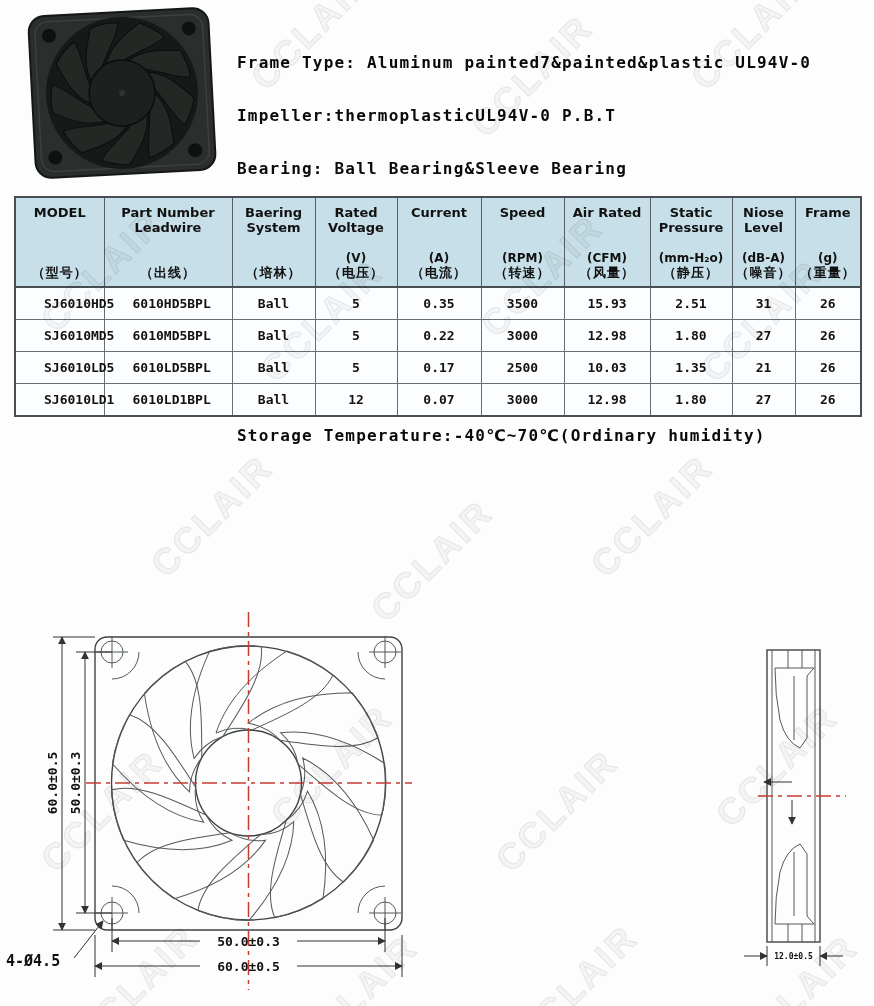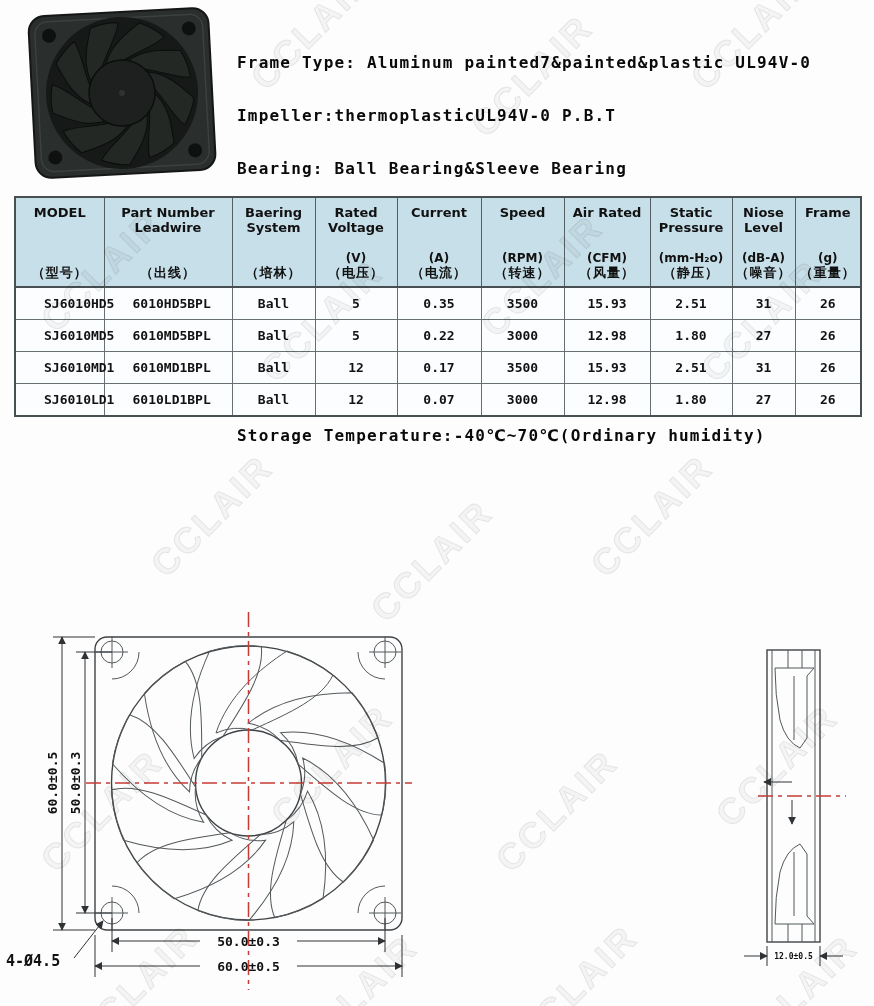--- a/index.html
+++ b/index.html
@@ -257,29 +257,29 @@
           <td>Ball</td>
           <td>5</td>
           <td>0.22</td>
           <td>3000</td>
           <td>12.98</td>
           <td>1.80</td>
           <td>27</td>
           <td>26</td>
         </tr>
         <tr>
-          <td class="l">SJ6010MD1</td>
-          <td class="l">6010MD1BPL</td>
+          <td class="l">SJ6010LD5</td>
+          <td class="l">6010LD5BPL</td>
           <td>Ball</td>
-          <td>12</td>
+          <td>5</td>
           <td>0.17</td>
-          <td>3500</td>
-          <td>15.93</td>
-          <td>2.51</td>
-          <td>31</td>
+          <td>2500</td>
+          <td>10.03</td>
+          <td>1.35</td>
+          <td>21</td>
           <td>26</td>
         </tr>
         <tr>
           <td class="l">SJ6010LD1</td>
           <td class="l">6010LD1BPL</td>
           <td>Ball</td>
           <td>12</td>
           <td>0.07</td>
           <td>3000</td>
           <td>12.98</td>

